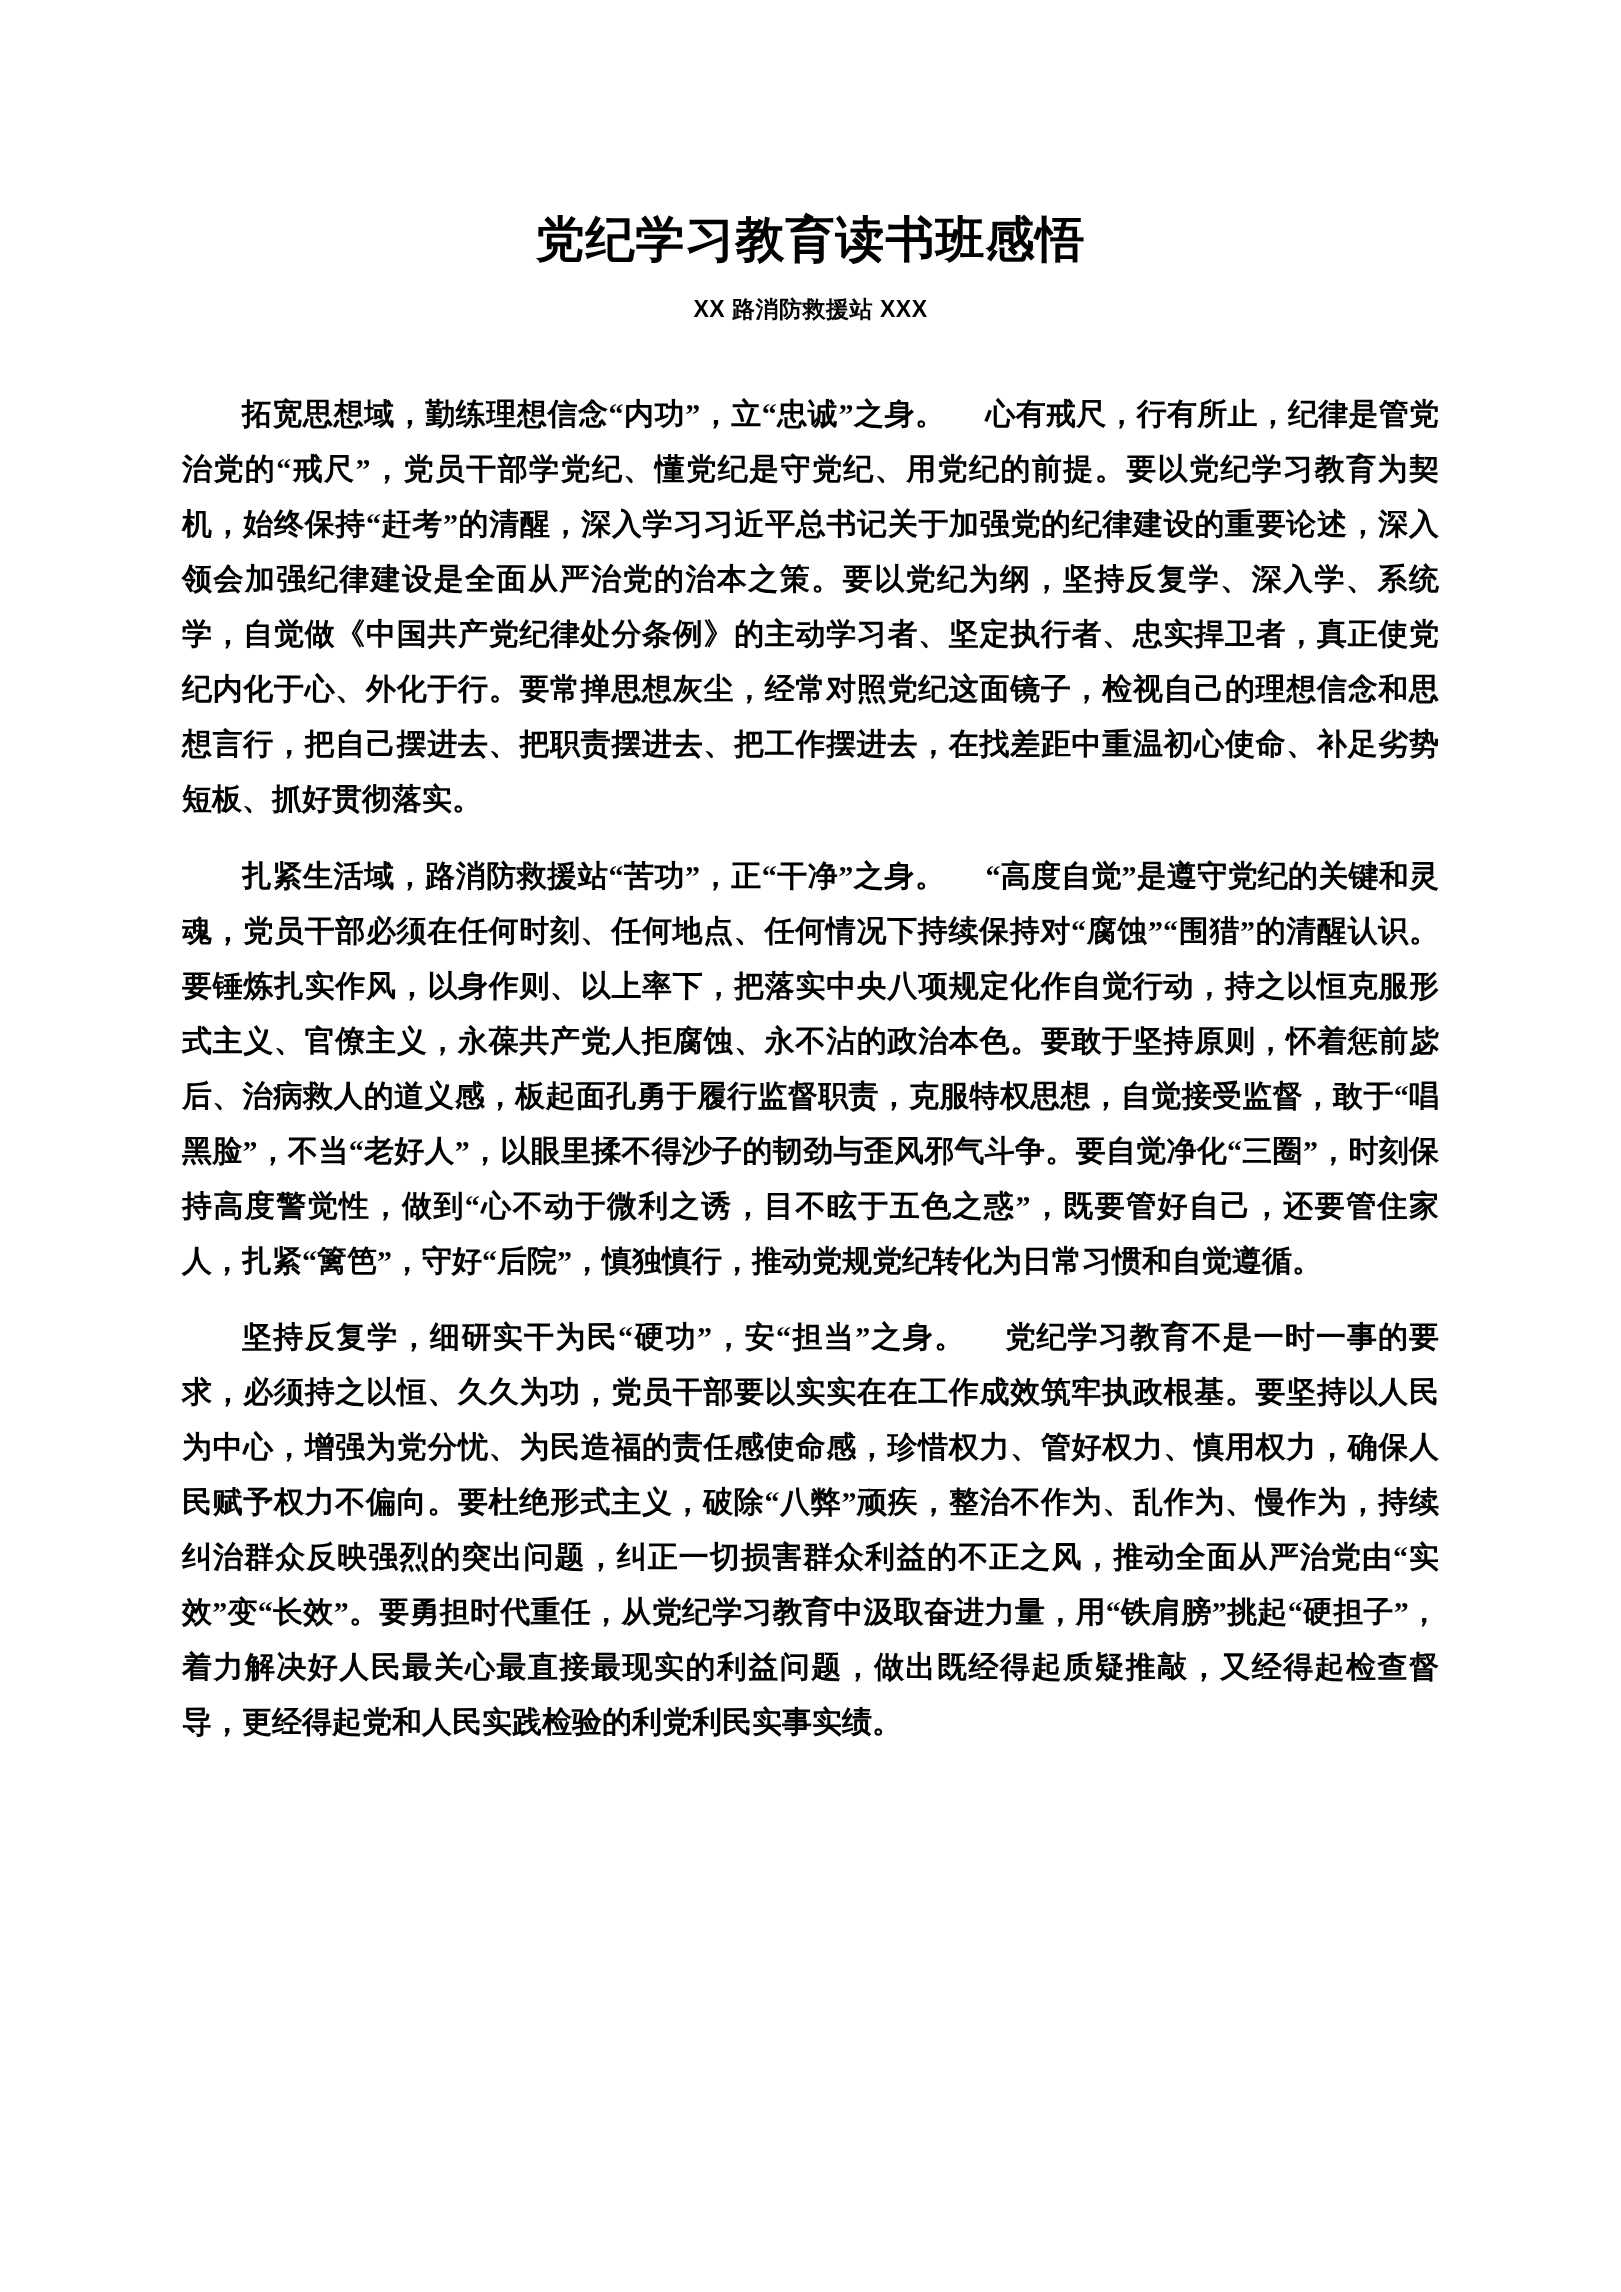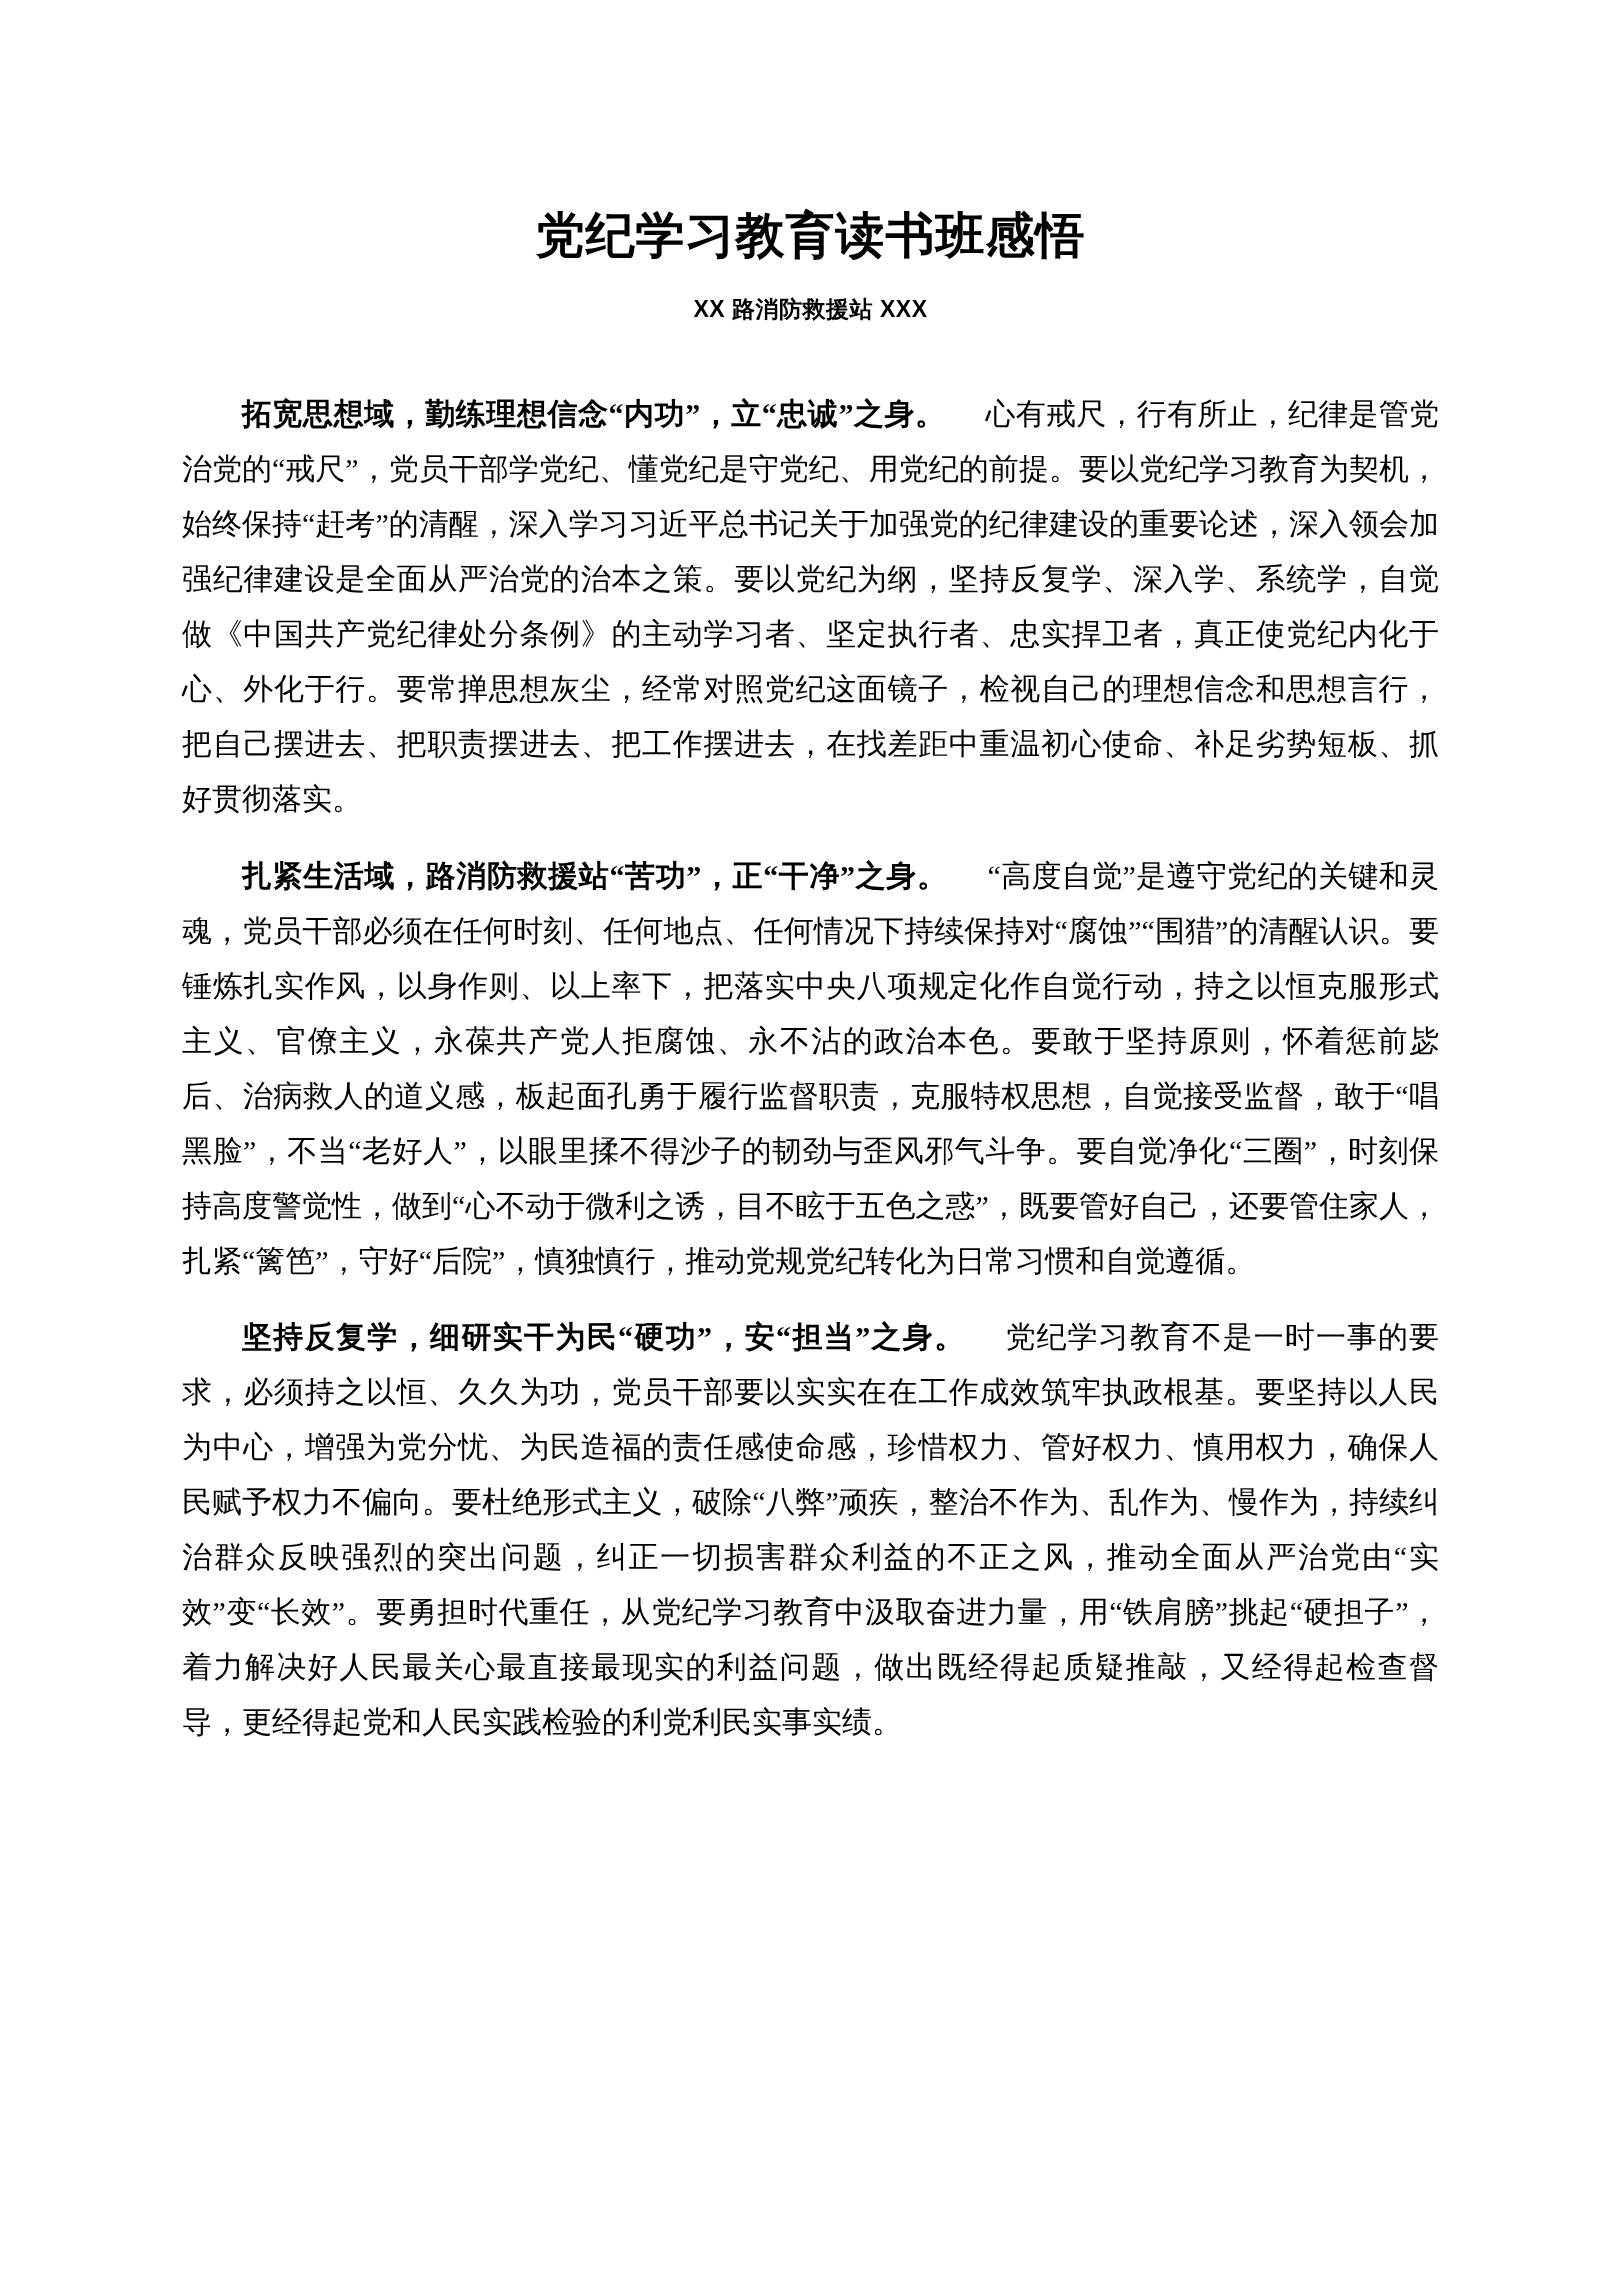--- a/index.html
+++ b/index.html
@@ -25,21 +25,21 @@
   .content {
     position: absolute;
     left: 182px;
     top: 0;
     width: 1257px;
   }
   .doc-title {
     margin: 0;
     padding-top: 210px;
     text-align: center;
-    font-family: Liberation Mono, monospace;
+    font-family: Liberation Serif, serif;
     font-weight: 700;
     font-size: 49px;
     line-height: 1.22;
     letter-spacing: 1px;
     color: #000;
   }
   .doc-subtitle {
     margin: 0;
     padding-top: 25.5px;
     text-align: center;
@@ -66,21 +66,21 @@
   p.para:last-child {
     margin-bottom: 0;
   }
   .lead {
     font-family: Liberation Serif, serif;
     font-weight: 700;
     letter-spacing: 0.3px;
   }
   .rest {
     font-family: "Liberation Serif", "DejaVu Serif", serif;
-    font-weight: 400;
+    font-weight: 700;
     margin-left: 40px;
   }
 </style>
 </head>
 <body>
 
 <div class="page">
   <div class="content">
 
     <h1 class="doc-title">党纪学习教育读书班感悟</h1>

